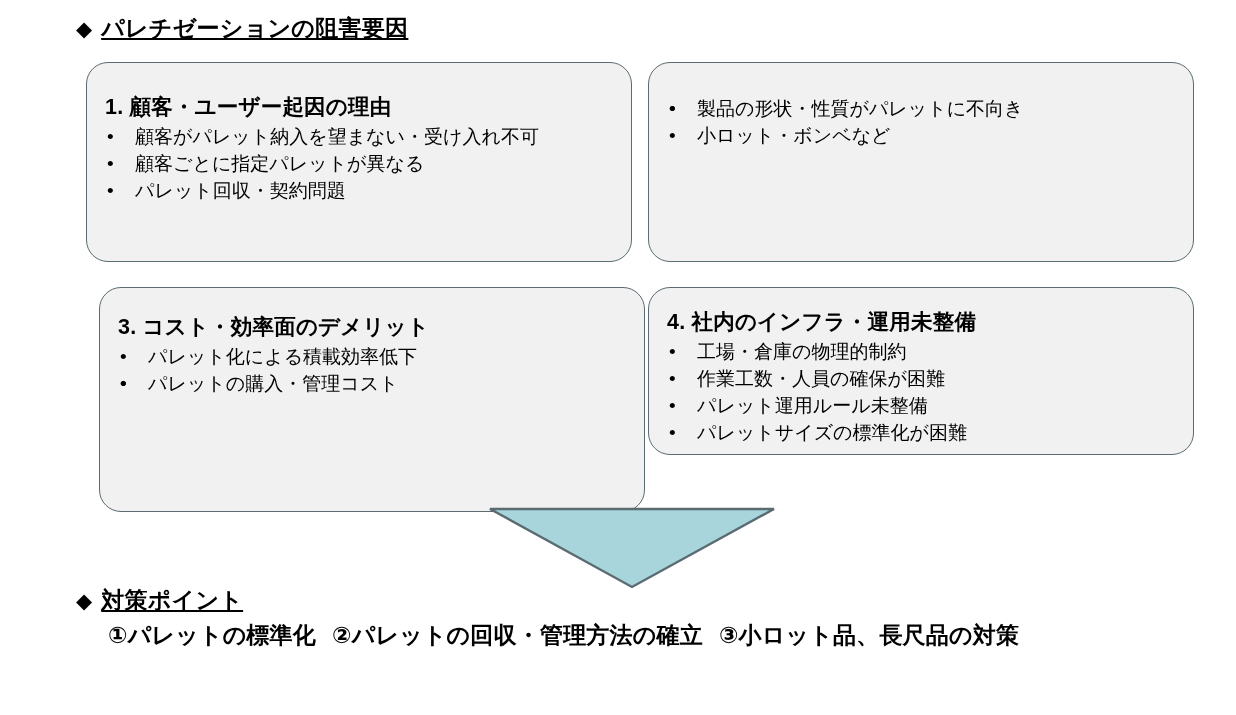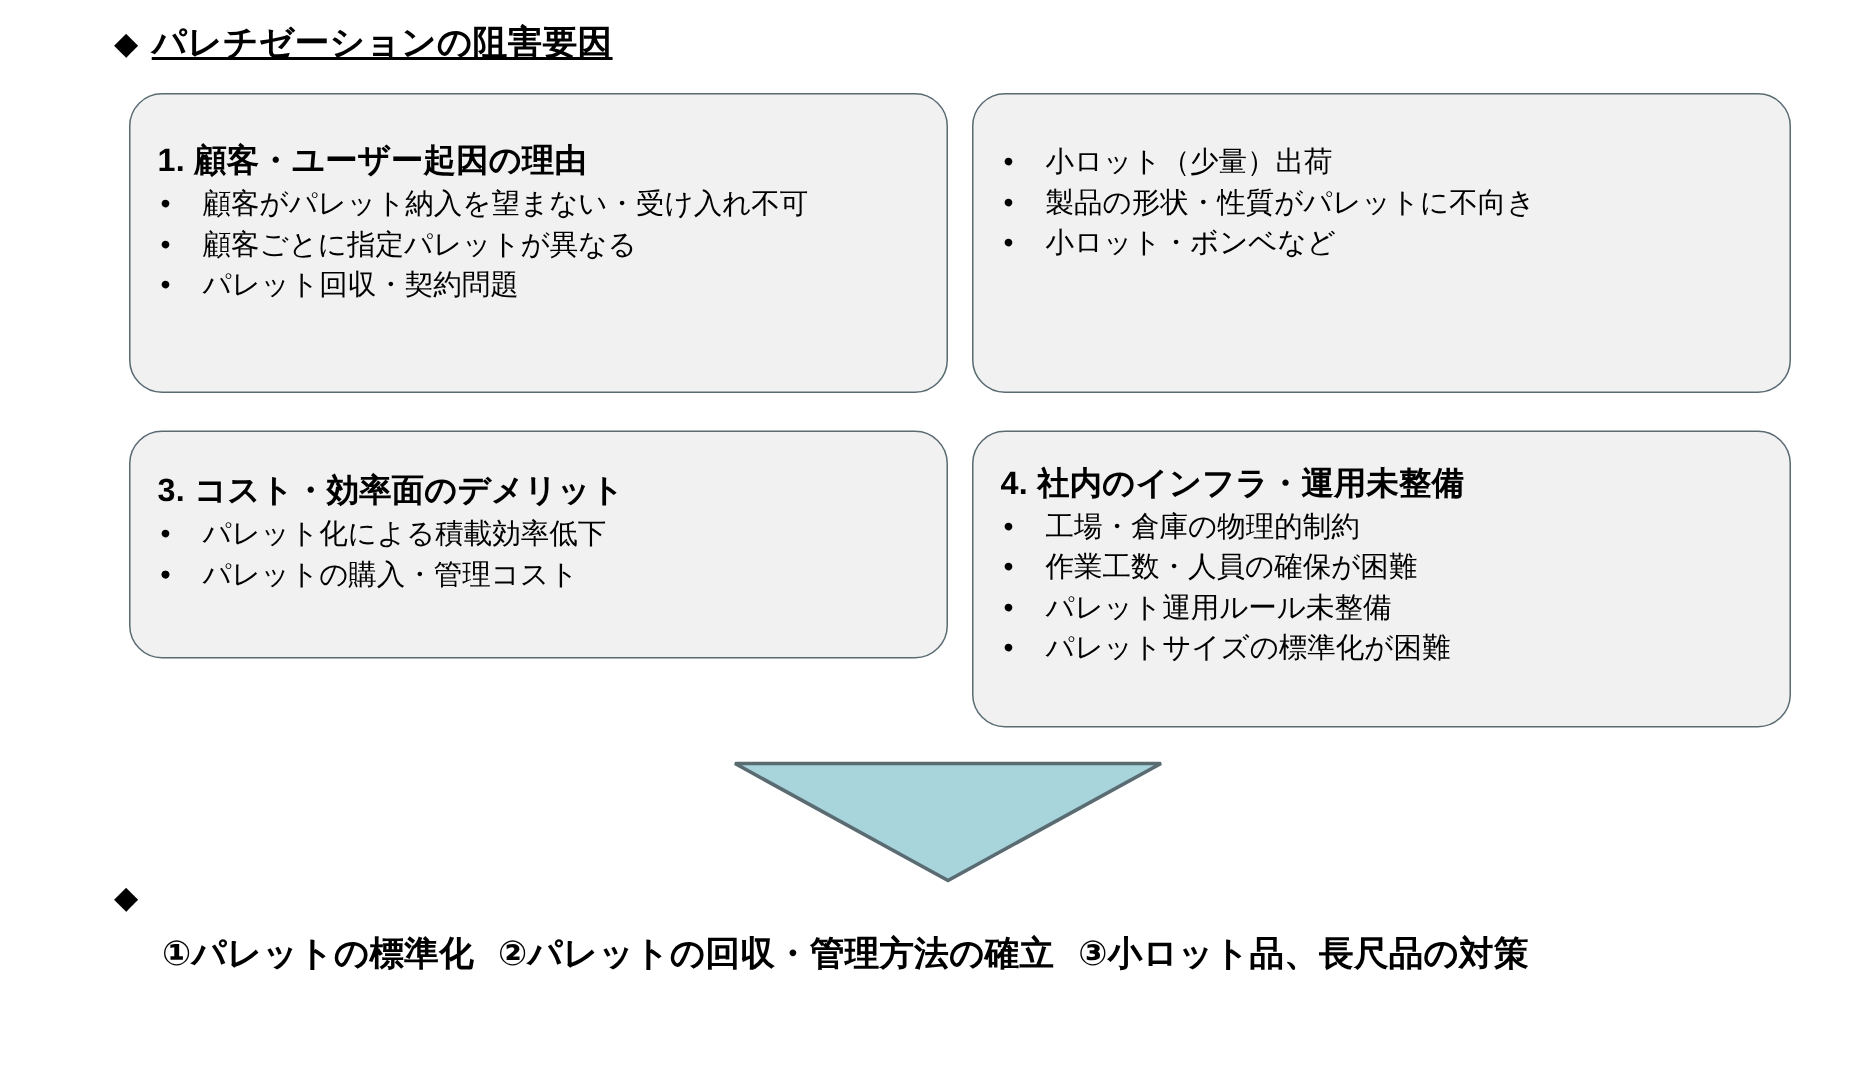--- a/index.html
+++ b/index.html
@@ -61,22 +61,22 @@
     background: #F1F1F1;
     border: 1.6px solid #5A6B72;
     border-radius: 22px;
     box-sizing: border-box;
     padding: 0;
     margin-left: 16px;
   }
 
   #box-1 { left: 70px;  top: 62px;  width: 546px; height: 200px; }
   #box-2 { left: 632px; top: 62px;  width: 546px; height: 200px; }
-  #box-3 { left: 70px;  top: 287px; width: 546px; height: 152px; }
-  #box-4 { left: 632px; top: 287px; width: 546px; height: 198px; padding-left: 40px; }
+  #box-3 { left: 83px;  top: 287px; width: 546px; height: 225px; }
+  #box-4 { left: 632px; top: 287px; width: 546px; height: 168px; padding-left: 40px; }
 
   .box-inner {
     position: absolute;
     left: 18px;
     right: 14px;
   }
   #box-1 .box-inner { top: 32px; }
   #box-2 .box-inner { top: 32px; }
   #box-3 .box-inner { top: 27px; }
   #box-4 .box-inner { top: 22px; }
@@ -163,21 +163,20 @@
         </li>
       </ul>
     </div>
   </div>
 
   <div id="box-2" class="factor-box">
     <div class="box-inner">
       <ul class="bullet-list">
         <li class="bullet-item">
           <span class="bullet-dot">•</span>
-          <span>小ロット（少量）出荷</span>
         </li>
         <li class="bullet-item">
           <span class="bullet-dot">•</span>
           <span>製品の形状・性質がパレットに不向き</span>
         </li>
         <li class="bullet-item">
           <span class="bullet-dot">•</span>
           <span>小ロット・ボンベなど</span>
         </li>
       </ul>
@@ -226,20 +225,21 @@
       </ul>
     </div>
   </div>
 
   <svg id="down-arrow" viewBox="0 0 288 84">
     <polygon points="2,3 286,3 144,81" fill="#A8D4DC" stroke="#5A6B72" stroke-width="2.4" stroke-linejoin="miter"></polygon>
   </svg>
 
   <div id="measures-heading" class="section-heading">
     <span class="diamond-marker">◆</span>
+    <span class="section-heading-text">対策ポイント</span>
   </div>
 
   <div id="measures-line">
     <span class="measure-item">①パレットの標準化</span>
     <span class="measure-gap"></span>
     <span class="measure-item">②パレットの回収・管理方法の確立</span>
     <span class="measure-gap"></span>
     <span class="measure-item">③小ロット品、長尺品の対策</span>
   </div>
 

